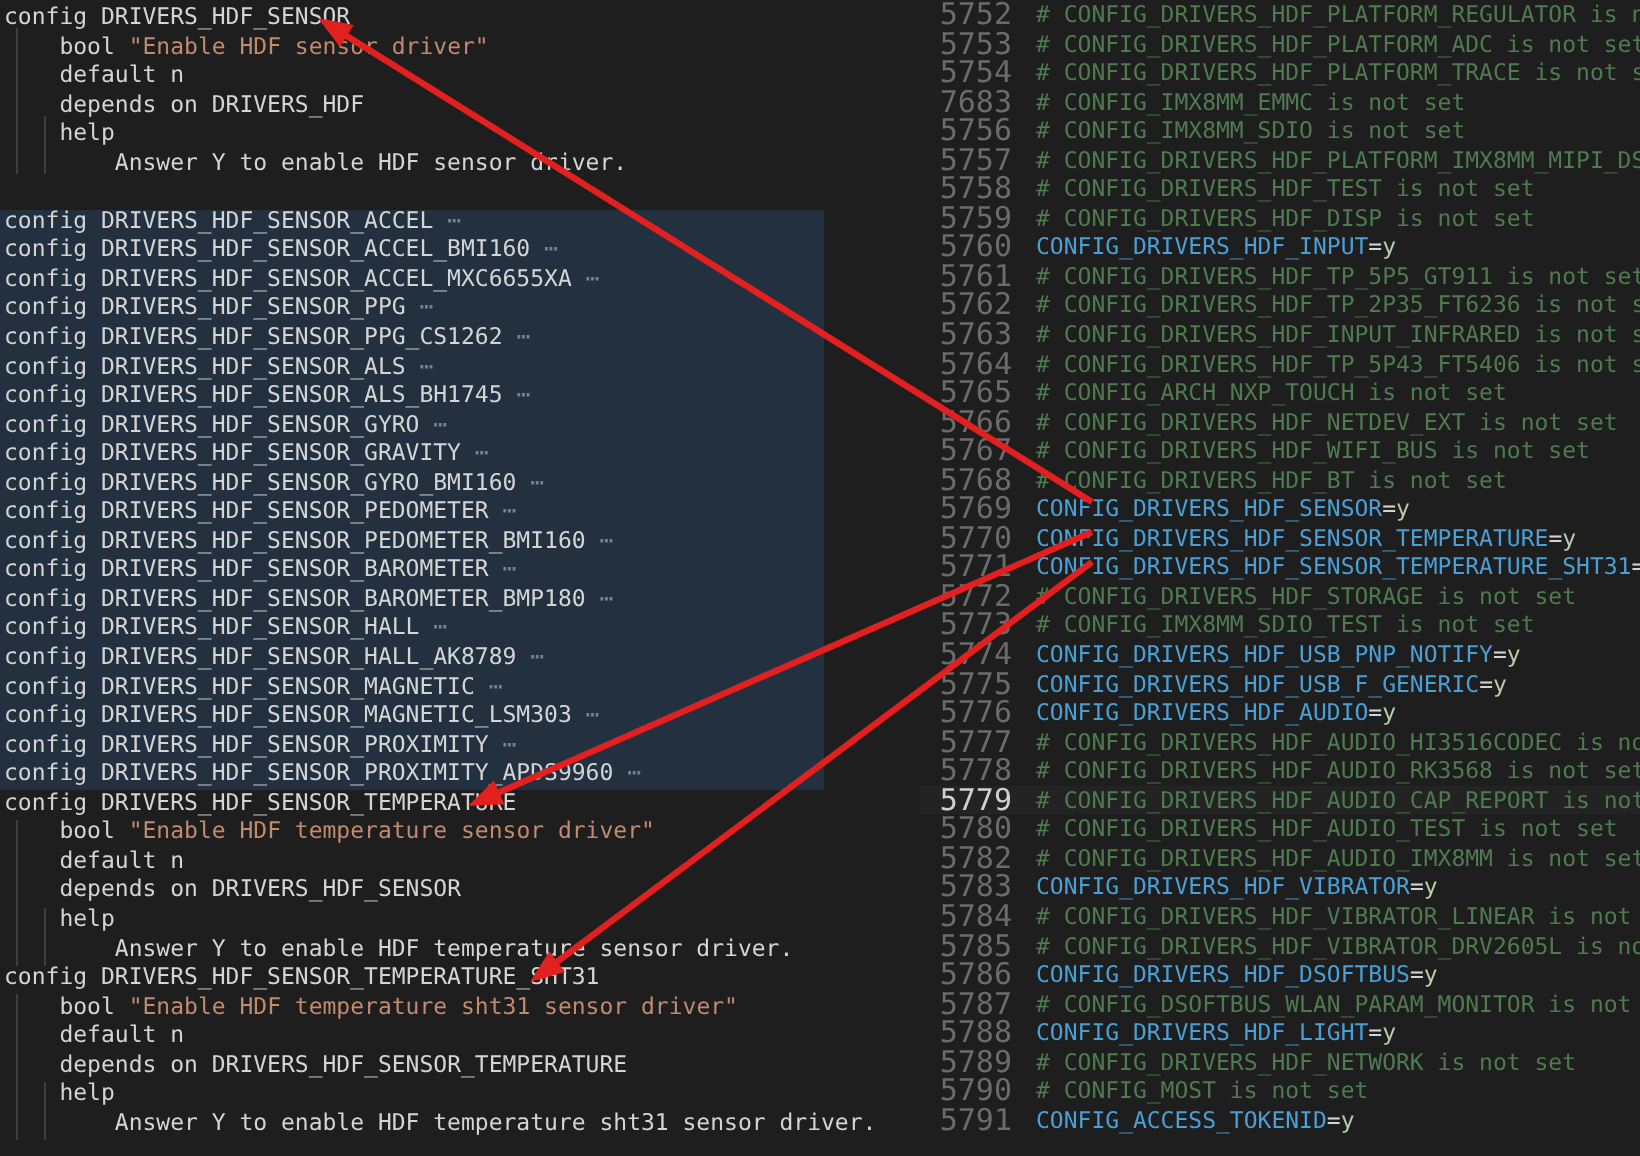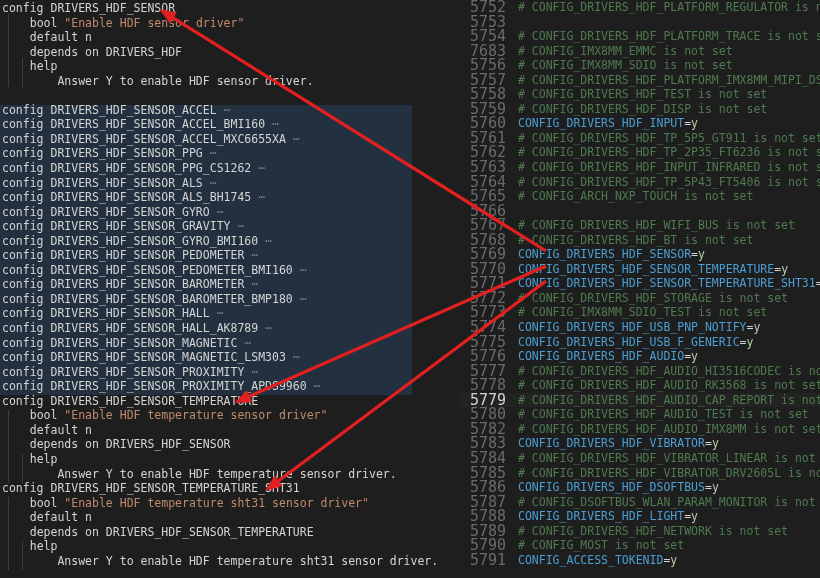--- a/index.html
+++ b/index.html
@@ -116,34 +116,34 @@
         <div class="ln">&nbsp;&nbsp;&nbsp;&nbsp;&nbsp;&nbsp;&nbsp;&nbsp;<span class="kw">Answer Y to enable HDF temperature sht31 sensor driver.</span></div>
       </div>
   </div>
 
   <div class="divider" id="div-a"></div>
   <div class="divider" id="div-b"></div>
 
   <div class="pane" id="right-pane">
     <div class="code" id="right-code">
         <div class="row"><div class="gutter">5752</div><div class="txt"><span class="cmt"># CONFIG_DRIVERS_HDF_PLATFORM_REGULATOR is not set</span></div></div>
-        <div class="row"><div class="gutter">5753</div></div>
+        <div class="row"><div class="gutter">5753</div><div class="txt"><span class="cmt"># CONFIG_DRIVERS_HDF_PLATFORM_ADC is not set</span></div></div>
         <div class="row"><div class="gutter">5754</div><div class="txt"><span class="cmt"># CONFIG_DRIVERS_HDF_PLATFORM_TRACE is not set</span></div></div>
         <div class="row"><div class="gutter">7683</div><div class="txt"><span class="cmt"># CONFIG_IMX8MM_EMMC is not set</span></div></div>
         <div class="row"><div class="gutter">5756</div><div class="txt"><span class="cmt"># CONFIG_IMX8MM_SDIO is not set</span></div></div>
         <div class="row"><div class="gutter">5757</div><div class="txt"><span class="cmt"># CONFIG_DRIVERS_HDF_PLATFORM_IMX8MM_MIPI_DSI i</span></div></div>
         <div class="row"><div class="gutter">5758</div><div class="txt"><span class="cmt"># CONFIG_DRIVERS_HDF_TEST is not set</span></div></div>
         <div class="row"><div class="gutter">5759</div><div class="txt"><span class="cmt"># CONFIG_DRIVERS_HDF_DISP is not set</span></div></div>
         <div class="row"><div class="gutter">5760</div><div class="txt"><span class="cfg">CONFIG_DRIVERS_HDF_INPUT</span><span class="eq">=</span><span class="val">y</span></div></div>
         <div class="row"><div class="gutter">5761</div><div class="txt"><span class="cmt"># CONFIG_DRIVERS_HDF_TP_5P5_GT911 is not set</span></div></div>
         <div class="row"><div class="gutter">5762</div><div class="txt"><span class="cmt"># CONFIG_DRIVERS_HDF_TP_2P35_FT6236 is not set</span></div></div>
         <div class="row"><div class="gutter">5763</div><div class="txt"><span class="cmt"># CONFIG_DRIVERS_HDF_INPUT_INFRARED is not set</span></div></div>
         <div class="row"><div class="gutter">5764</div><div class="txt"><span class="cmt"># CONFIG_DRIVERS_HDF_TP_5P43_FT5406 is not set</span></div></div>
         <div class="row"><div class="gutter">5765</div><div class="txt"><span class="cmt"># CONFIG_ARCH_NXP_TOUCH is not set</span></div></div>
-        <div class="row"><div class="gutter">5766</div></div>
+        <div class="row"><div class="gutter">5766</div><div class="txt"><span class="cmt"># CONFIG_DRIVERS_HDF_NETDEV_EXT is not set</span></div></div>
         <div class="row"><div class="gutter">5767</div><div class="txt"><span class="cmt"># CONFIG_DRIVERS_HDF_WIFI_BUS is not set</span></div></div>
         <div class="row"><div class="gutter">5768</div><div class="txt"><span class="cmt"># CONFIG_DRIVERS_HDF_BT is not set</span></div></div>
         <div class="row"><div class="gutter">5769</div><div class="txt"><span class="cfg">CONFIG_DRIVERS_HDF_SENSOR</span><span class="eq">=</span><span class="val">y</span></div></div>
         <div class="row"><div class="gutter">5770</div><div class="txt"><span class="cfg">CONFIG_DRIVERS_HDF_SENSOR_TEMPERATURE</span><span class="eq">=</span><span class="val">y</span></div></div>
         <div class="row"><div class="gutter">5771</div><div class="txt"><span class="cfg">CONFIG_DRIVERS_HDF_SENSOR_TEMPERATURE_SHT31</span><span class="eq">=</span></div></div>
         <div class="row"><div class="gutter">5772</div><div class="txt"><span class="cmt"># CONFIG_DRIVERS_HDF_STORAGE is not set</span></div></div>
         <div class="row"><div class="gutter">5773</div><div class="txt"><span class="cmt"># CONFIG_IMX8MM_SDIO_TEST is not set</span></div></div>
         <div class="row"><div class="gutter">5774</div><div class="txt"><span class="cfg">CONFIG_DRIVERS_HDF_USB_PNP_NOTIFY</span><span class="eq">=</span><span class="val">y</span></div></div>
         <div class="row"><div class="gutter">5775</div><div class="txt"><span class="cfg">CONFIG_DRIVERS_HDF_USB_F_GENERIC</span><span class="eq">=</span><span class="val">y</span></div></div>
         <div class="row"><div class="gutter">5776</div><div class="txt"><span class="cfg">CONFIG_DRIVERS_HDF_AUDIO</span><span class="eq">=</span><span class="val">y</span></div></div>

